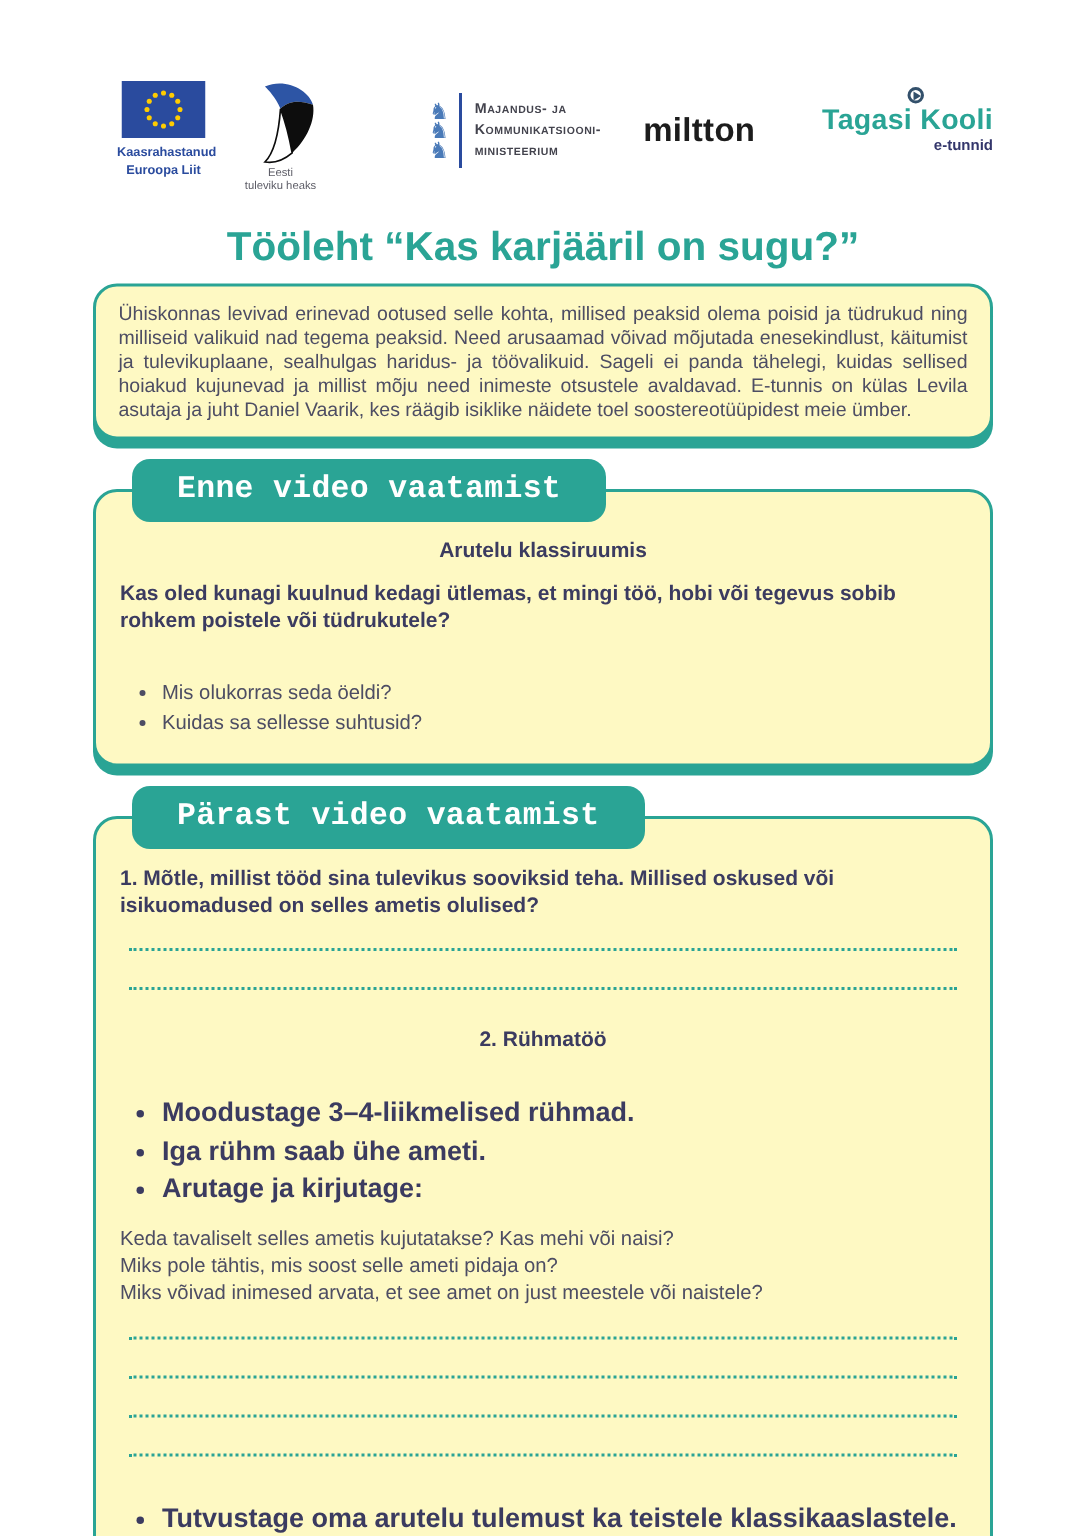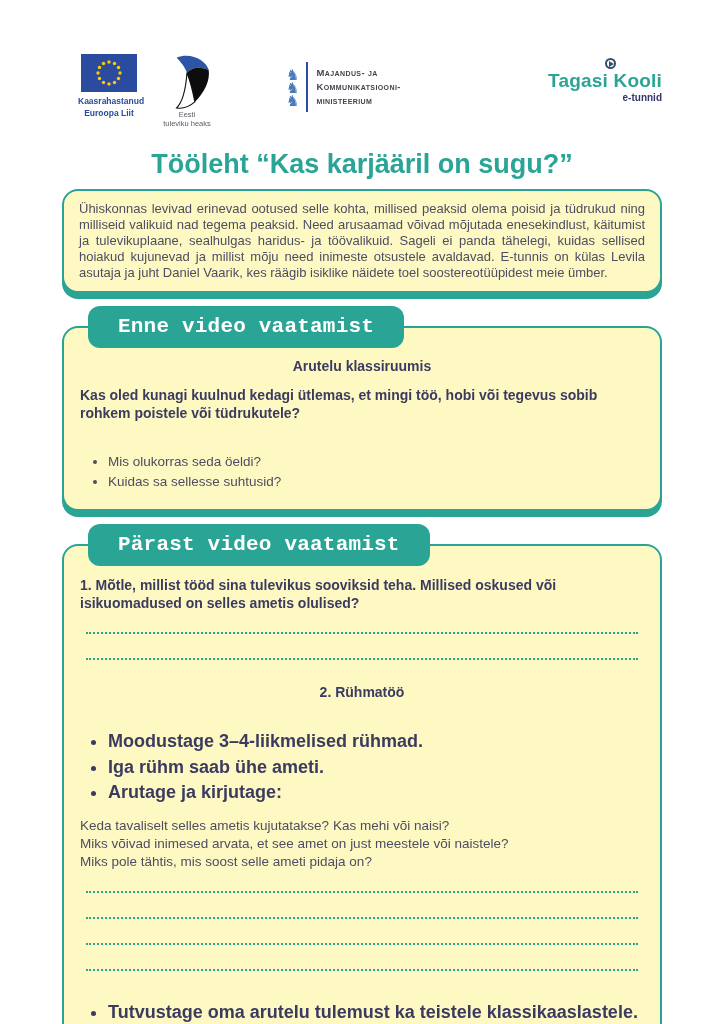--- a/index.html
+++ b/index.html
@@ -106,20 +106,21 @@
           <span>♞</span>
       </div>
       <div class="min-divider"></div>
       <div class="min-text">
         <div>Majandus- ja</div>
         <div>Kommunikatsiooni-</div>
         <div>ministeerium</div>
       </div>
     </div>
 
+    <div class="logo-miltton">miltton</div>
 
     <div class="logo-tk">
       <span class="play-circle">
           <span class="play-tri"></span>
         </span>
       <div class="tk-name">Tagasi Kooli</div>
       <div class="tk-sub">e-tunnid</div>
     </div>
 
   </header>
@@ -154,22 +155,22 @@
 
       <p class="label mt">2. Rühmatöö</p>
       <ul class="bullets bold-list">
         <li>Moodustage 3–4-liikmelised rühmad.</li>
         <li>Iga rühm saab ühe ameti.</li>
         <li>Arutage ja kirjutage:</li>
       </ul>
 
       <div class="qs">
         <p>Keda tavaliselt selles ametis kujutatakse? Kas mehi või naisi?</p>
+        <p>Miks pole tähtis, mis soost selle ameti pidaja on?</p>
         <p>Miks võivad inimesed arvata, et see amet on just meestele või naistele?</p>
-        <p>Miks pole tähtis, mis soost selle ameti pidaja on?</p>
       </div>
 
       <div class="answer-line first"></div>
       <div class="answer-line"></div>
       <div class="answer-line"></div>
       <div class="answer-line"></div>
 
       <ul class="bullets bold-list closing">
         <li>Tutvustage oma arutelu tulemust ka teistele klassikaaslastele.</li>
       </ul>

